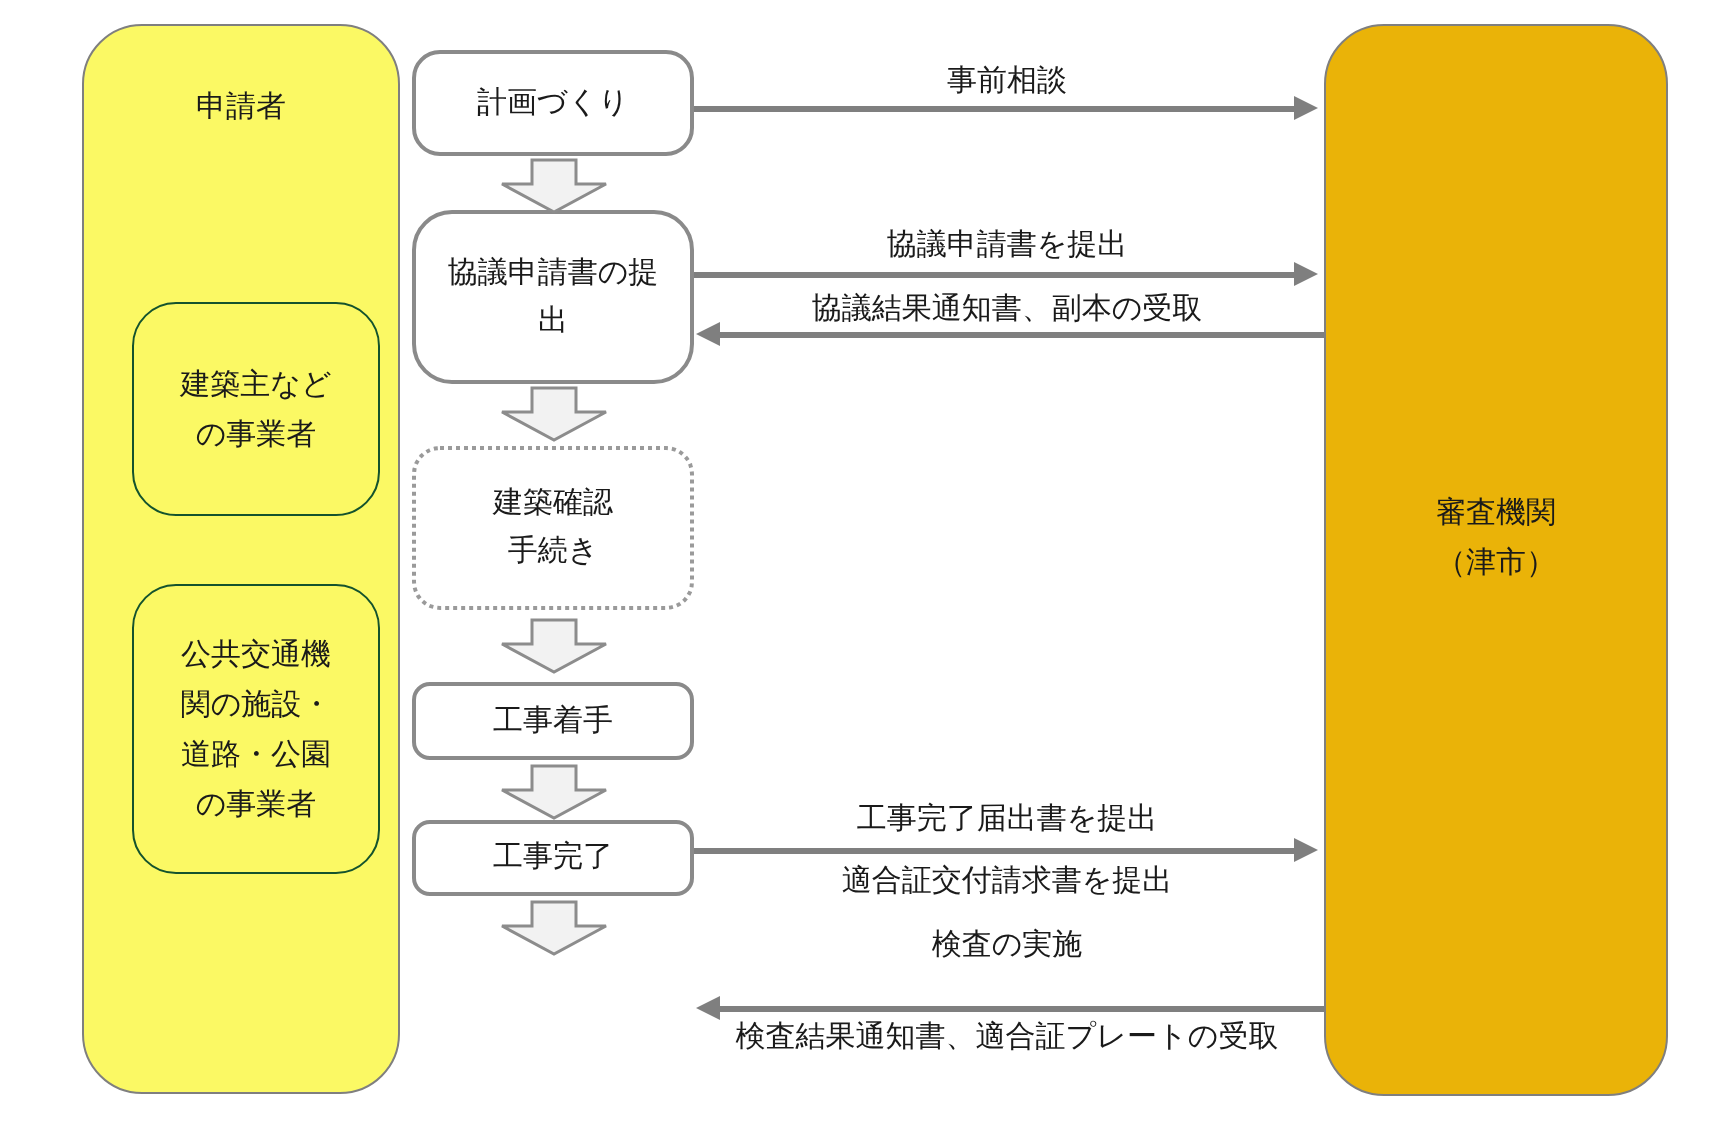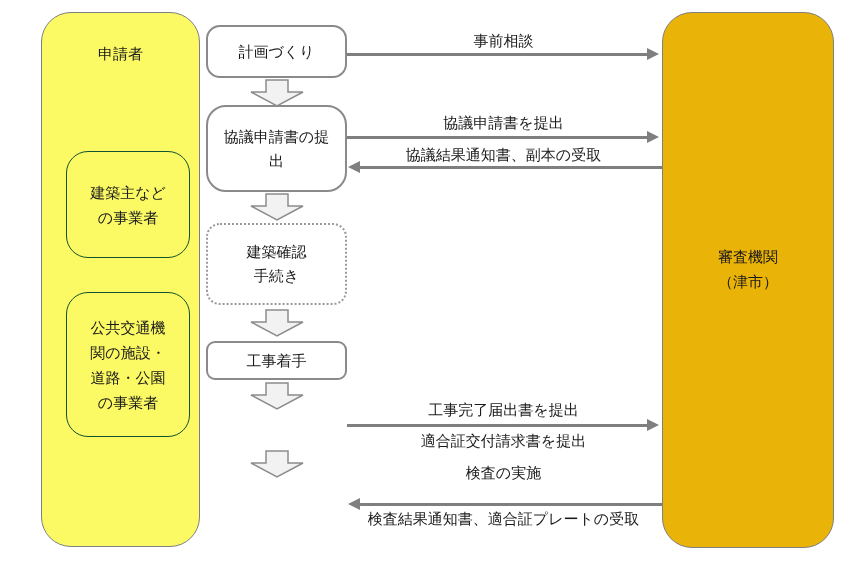--- a/index.html
+++ b/index.html
@@ -103,20 +103,21 @@
     <div class="right-label pre">審査機関
 （津市）</div>
   </div>
 
   <div class="flow-box fb1 pre">計画づくり</div>
   <div class="flow-box fb2 pre">協議申請書の提
 出</div>
   <div class="flow-box fb3 pre">建築確認
 手続き</div>
   <div class="flow-box fb4 pre">工事着手</div>
+  <div class="flow-box fb5 pre">工事完了</div>
 
   <svg class="chev c1" viewBox="0 0 56 28">
     <polygon points="17,1 39,1 39,13 54,13 28,27 2,13 17,13" fill="#f2f2f2" stroke="#8c8c8c" stroke-width="1.5"></polygon>
   </svg>
   <svg class="chev c2" viewBox="0 0 56 28">
     <polygon points="17,1 39,1 39,13 54,13 28,27 2,13 17,13" fill="#f2f2f2" stroke="#8c8c8c" stroke-width="1.5"></polygon>
   </svg>
   <svg class="chev c3" viewBox="0 0 56 28">
     <polygon points="17,1 39,1 39,13 54,13 28,27 2,13 17,13" fill="#f2f2f2" stroke="#8c8c8c" stroke-width="1.5"></polygon>
   </svg>

